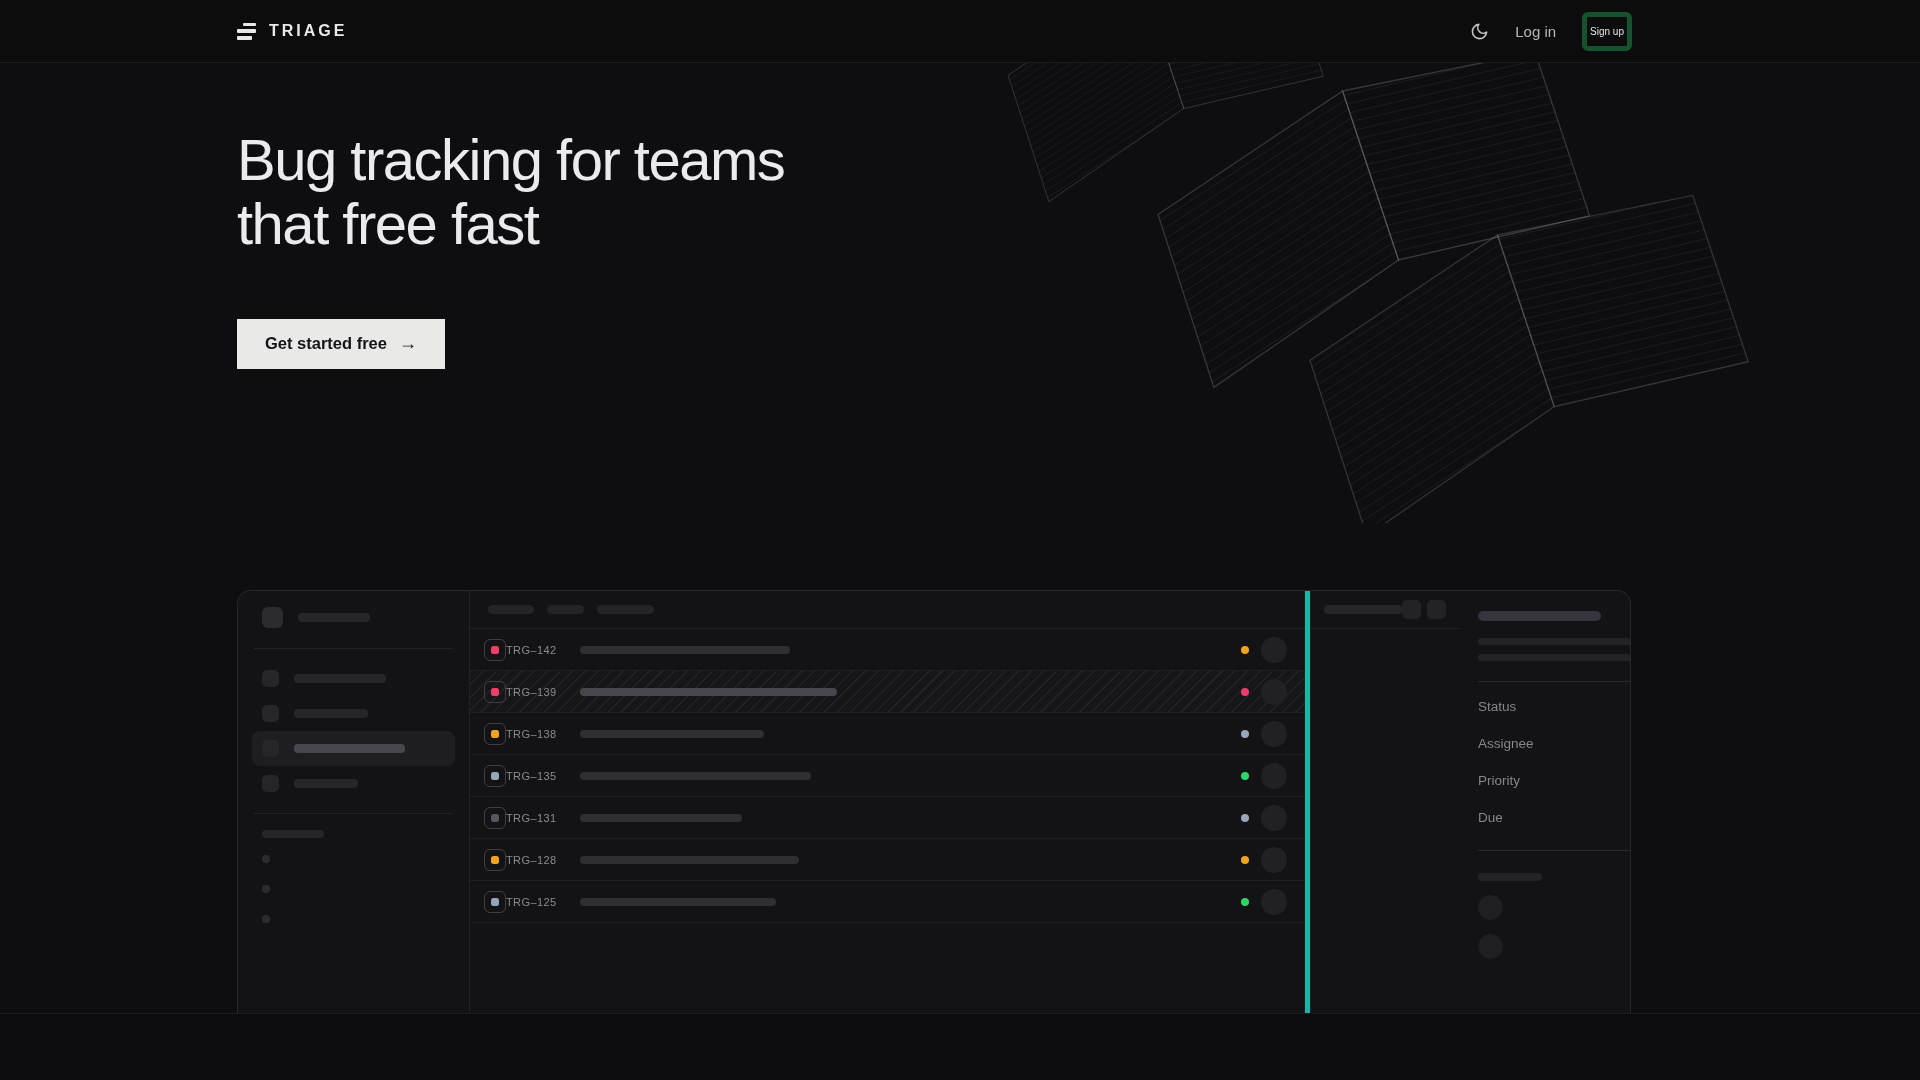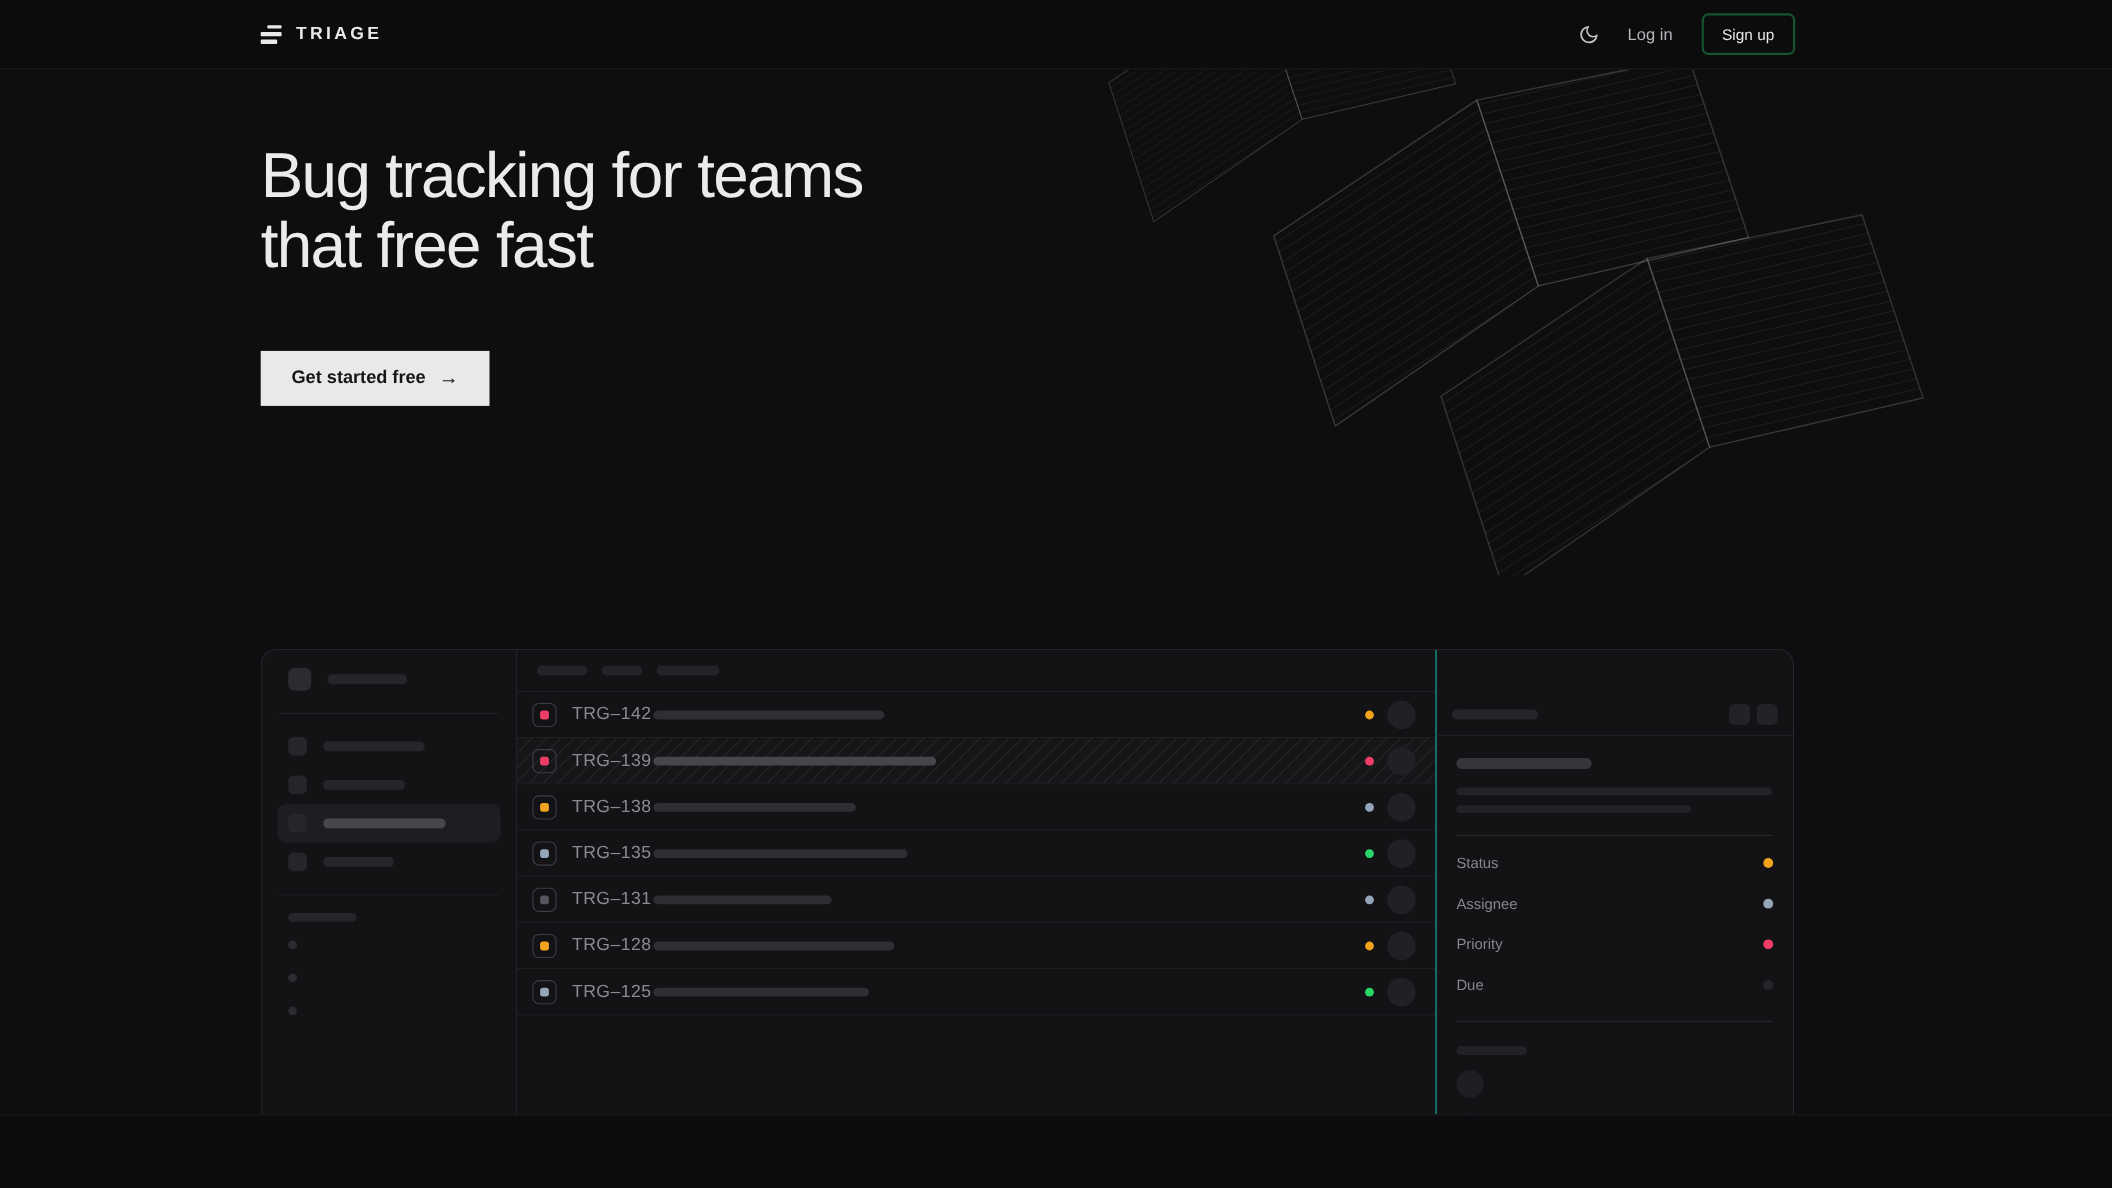--- a/index.html
+++ b/index.html
@@ -15,22 +15,22 @@
   .logo-mark { width:19px; height:17px; display:flex; flex-direction:column; justify-content:space-between; }
   .logo-mark span { height:3.5px; border-radius:1px; background:#e9e9eb; display:block; }
   .logo-mark .b1 { width:13px; align-self:flex-end; }
   .logo-mark .b2 { width:19px; }
   .logo-mark .b3 { width:15px; align-self:flex-start; }
   .brand-name { color:#e9e9eb; font-size:16px; font-weight:700; letter-spacing:3px; }
   .nav-right { margin-left:auto; display:flex; align-items:center; gap:26px; }
   .theme-btn { background:none; border:none; cursor:pointer; display:flex; align-items:center; color:#c2c2c7; }
   .login { color:#b5b5bb; font-size:15px; text-decoration:none; }
   .signup {
-    background:transparent; color:#e6e6e9; font-size:14px; font-family:inherit;
-    border:2px solid #14532d; border-radius:6px; padding:9px 17px; cursor:pointer;
+    background:transparent; color:#e6e6e9; font-size:10px; font-family:inherit;
+    border:5px solid #14532d; border-radius:6px; padding:9px 3px; cursor:pointer;
   }
 
   
   .hero { position:relative; height:950px; background:#0e0e10; overflow:hidden;padding-left:28px; }
   .deco { position:absolute; top:0; left:1000px; width:920px; height:460px; pointer-events:none; }
 
   .hero-copy { position:absolute; left:237px; top:65px; width:640px; }
   .hero-title { color:#ebebed; font-size:58px; line-height:1.11; font-weight:500; letter-spacing:-1.5px; }
   .hero-title span { display:block; }
   .hero-sub { margin-top:42px; width:470px; color:#8f8f96; font-size:19px; line-height:1.58; font-weight:400; }
@@ -70,28 +70,28 @@
   .mk-list-head { height:38px; border-bottom:1px solid #222226; display:flex; align-items:center; gap:13px; padding:0 18px; flex:none; }
   .pill { height:9px; border-radius:5px; background:#242428; }
   .rows { display:flex; flex-direction:column; }
   .issue-row { height:42px; display:flex; align-items:center; padding:0 18px 0 14px; border-bottom:1px solid #1f1f23; }
   .issue-row.sel {
     background-color:rgba(255,255,255,0.016);
     background-image:repeating-linear-gradient(135deg, rgba(255,255,255,0.05) 0 1.5px, transparent 1.5px 9px);
   }
   .issue-icon { width:22px; height:22px; border:1.5px solid #3e3e45; border-radius:6px; display:flex; align-items:center; justify-content:center; flex:none; }
   .issue-icon i { width:8px; height:8px; border-radius:2.5px; display:block; }
-  .issue-id { margin-left:14px; width:62px; color:#8a8a91; font-size:16px; letter-spacing:0.4px; white-space:nowrap; }
+  .issue-id { margin-left:0; width:62px; color:#8a8a91; font-size:11px; letter-spacing:0.4px; white-space:nowrap; }
   .issue-bar { height:8px; border-radius:4px; background:#2e2e33; margin-left:12px; }
   .issue-bar.light { background:#46464c; }
   .issue-status { width:8px; height:8px; border-radius:50%; margin-left:auto; flex:none; }
   .issue-avatar { width:26px; height:26px; border-radius:50%; background:#202025; margin-left:12px; flex:none; }
 
   
-  .mk-detail { border-left:1px solid #14b8a6; display:flex; flex-direction:column;justify-content:center; }
+  .mk-detail { border-left:5px solid #14b8a6; display:flex; flex-direction:row; }
   .mk-detail-head { height:38px; border-bottom:1px solid #222226; display:flex; align-items:center; padding:0 14px; flex:none; }
   .mk-detail-head .sk { width:78px; }
   .mk-head-btns { margin-left:auto; display:flex; gap:6px; }
   .mk-sq { width:19px; height:19px; border-radius:5px; background:#222227; border:none; cursor:pointer; }
   .mk-detail-body { padding:20px 18px 0; }
   .d-title { width:123px; height:10px; border-radius:5px; background:#35353b; }
   .d-line1 { width:287px; height:7px; border-radius:4px; background:#232327; margin-top:17px; }
   .d-line2 { width:213px; height:7px; border-radius:4px; background:#232327; margin-top:9px; }
   .d-div { height:1px; background:#2a2a2e; margin:20px 0 6px; }
   .field-row { height:37px; display:flex; align-items:center; }

